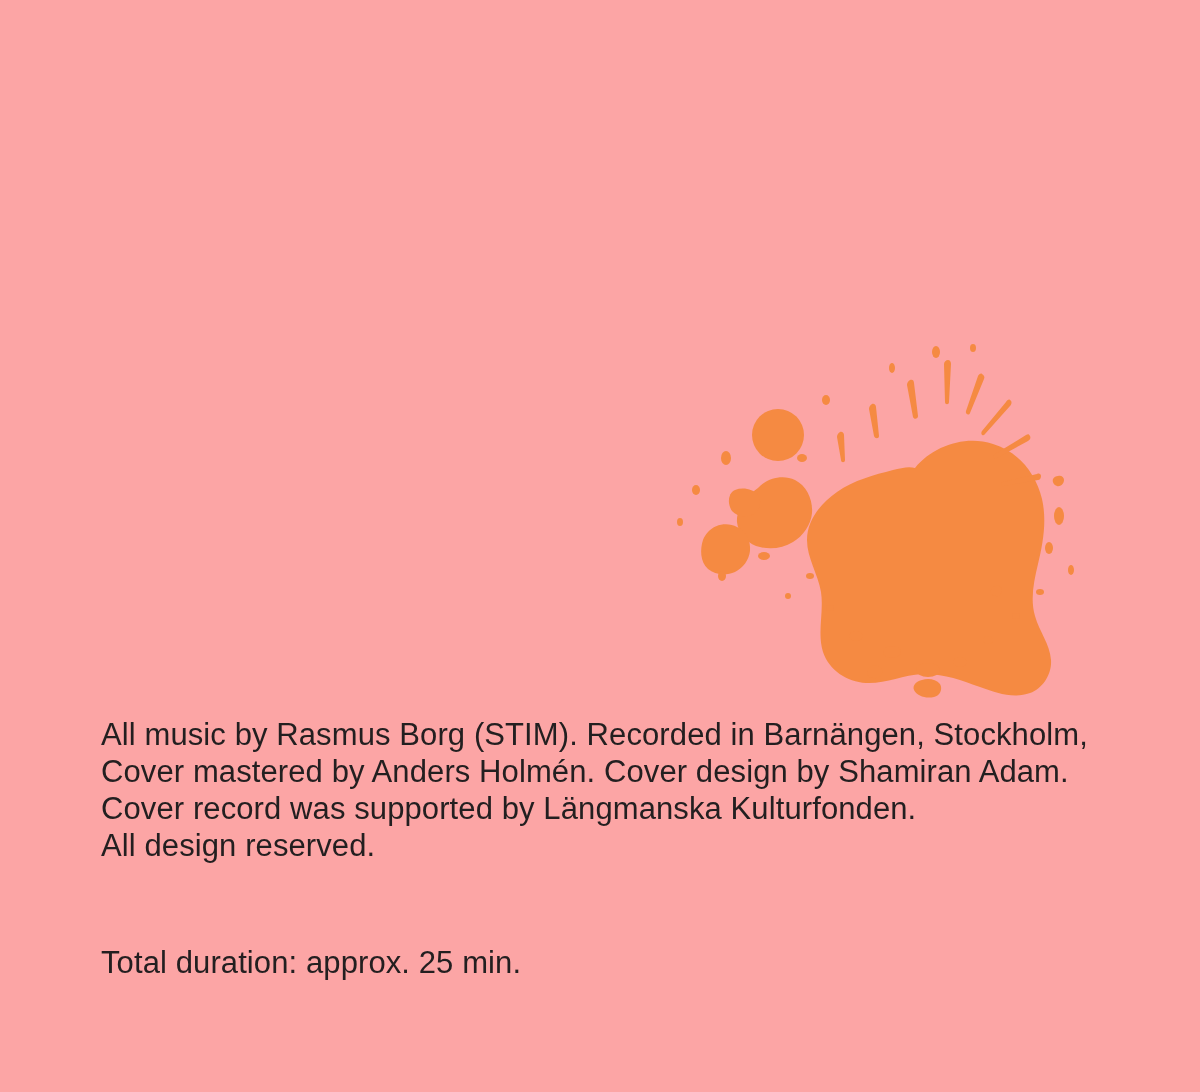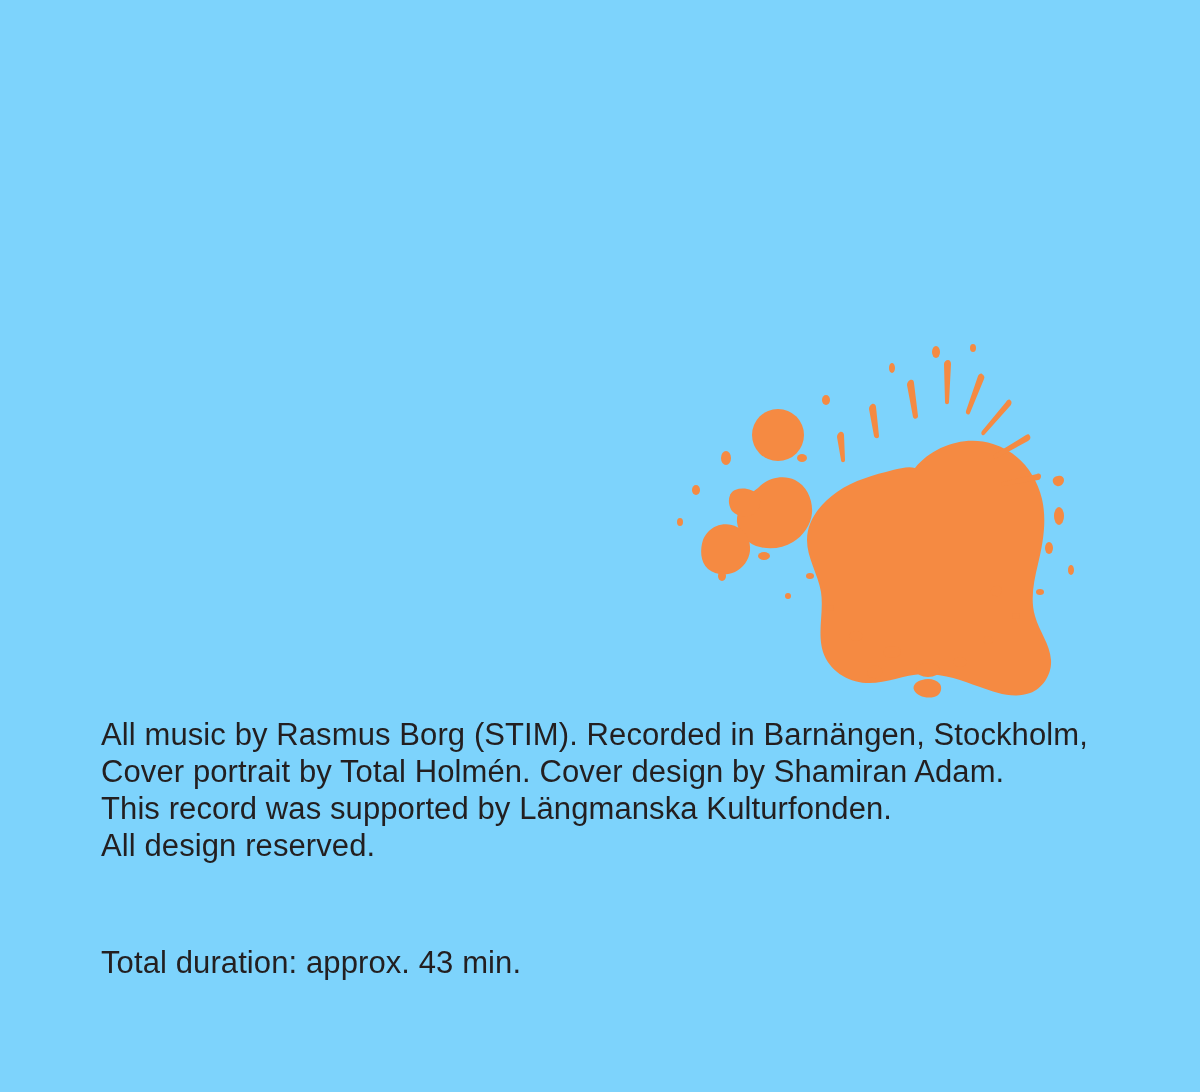--- a/index.html
+++ b/index.html
@@ -12,21 +12,21 @@
     height: 1092px;
     position: relative;
     overflow: hidden;
     font-family: "Liberation Sans", sans-serif;
     color: #231f20;
   }
 
   #page {
     position: absolute;
     inset: 0;
-    background: #7dd3fc;
+    background: #fca5a5;
   }
 
   
   #splatter {
     position: absolute;
     left: 660px;
     top: 340px;
     width: 430px;
     height: 380px;
     pointer-events: none;
@@ -119,20 +119,20 @@
         <path d="M262 340c6-2 14-1 18 4 3 5 0 12-6 13-8 2-17-1-20-7-2-5 3-9 8-10z"></path>
         <path d="M212 326c4-2 9 0 10 4 1 4-2 8-6 8-5 1-9-2-9-6 0-3 2-5 5-6z"></path>
         <path d="M336 246c3-1 6 1 6 4 0 4-3 7-6 6-4 0-6-3-5-6 0-2 2-4 5-4z"></path>
         <path d="M398 136c3-1 6 1 6 4 0 4-4 7-7 6-3-1-5-4-4-7 1-2 3-3 5-3z"></path>
       </g>
     </svg>
   </div>
 
   <div id="credits">
     <div class="credit-line">All music by Rasmus Borg (STIM). Recorded in Barnängen, Stockholm,</div>
-    <div class="credit-line">Cover portrait by Total Holmén. Cover design by Shamiran Adam.</div>
-    <div class="credit-line">This record was supported by Längmanska Kulturfonden.</div>
+    <div class="credit-line">Cover mastered by Anders Holmén. Cover design by Shamiran Adam.</div>
+    <div class="credit-line">Cover record was supported by Längmanska Kulturfonden.</div>
     <div class="credit-line">All design reserved.</div>
   </div>
 
-  <div id="duration">Total duration: approx. 43 min.</div>
+  <div id="duration">Total duration: approx. 25 min.</div>
 
 </div>
 
 </body></html>

